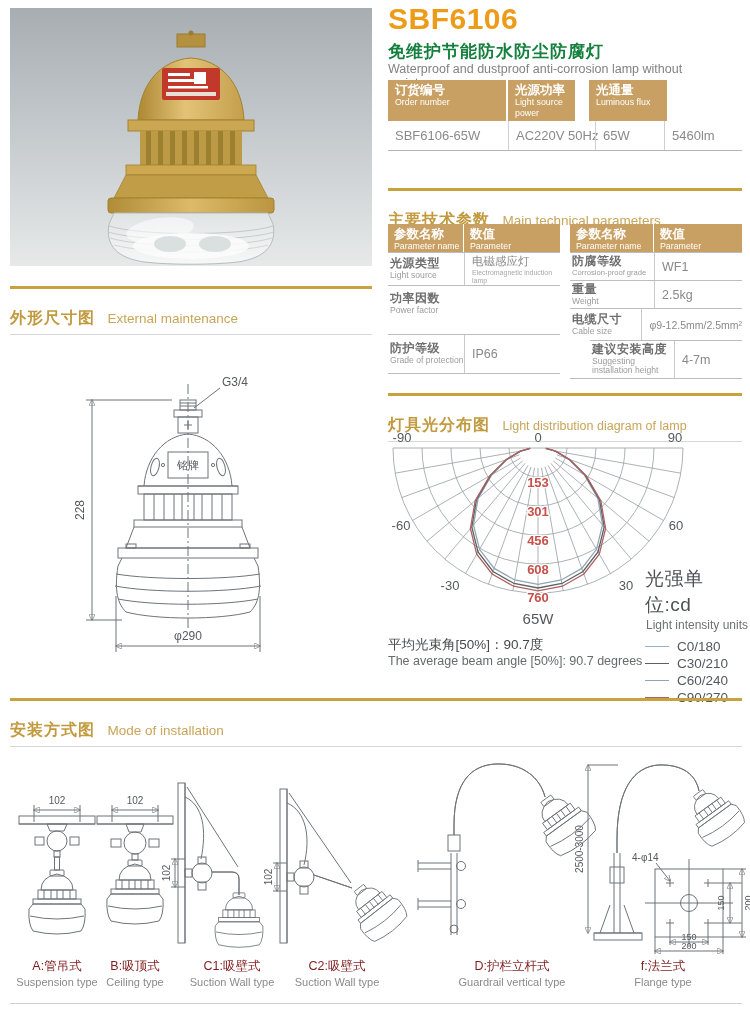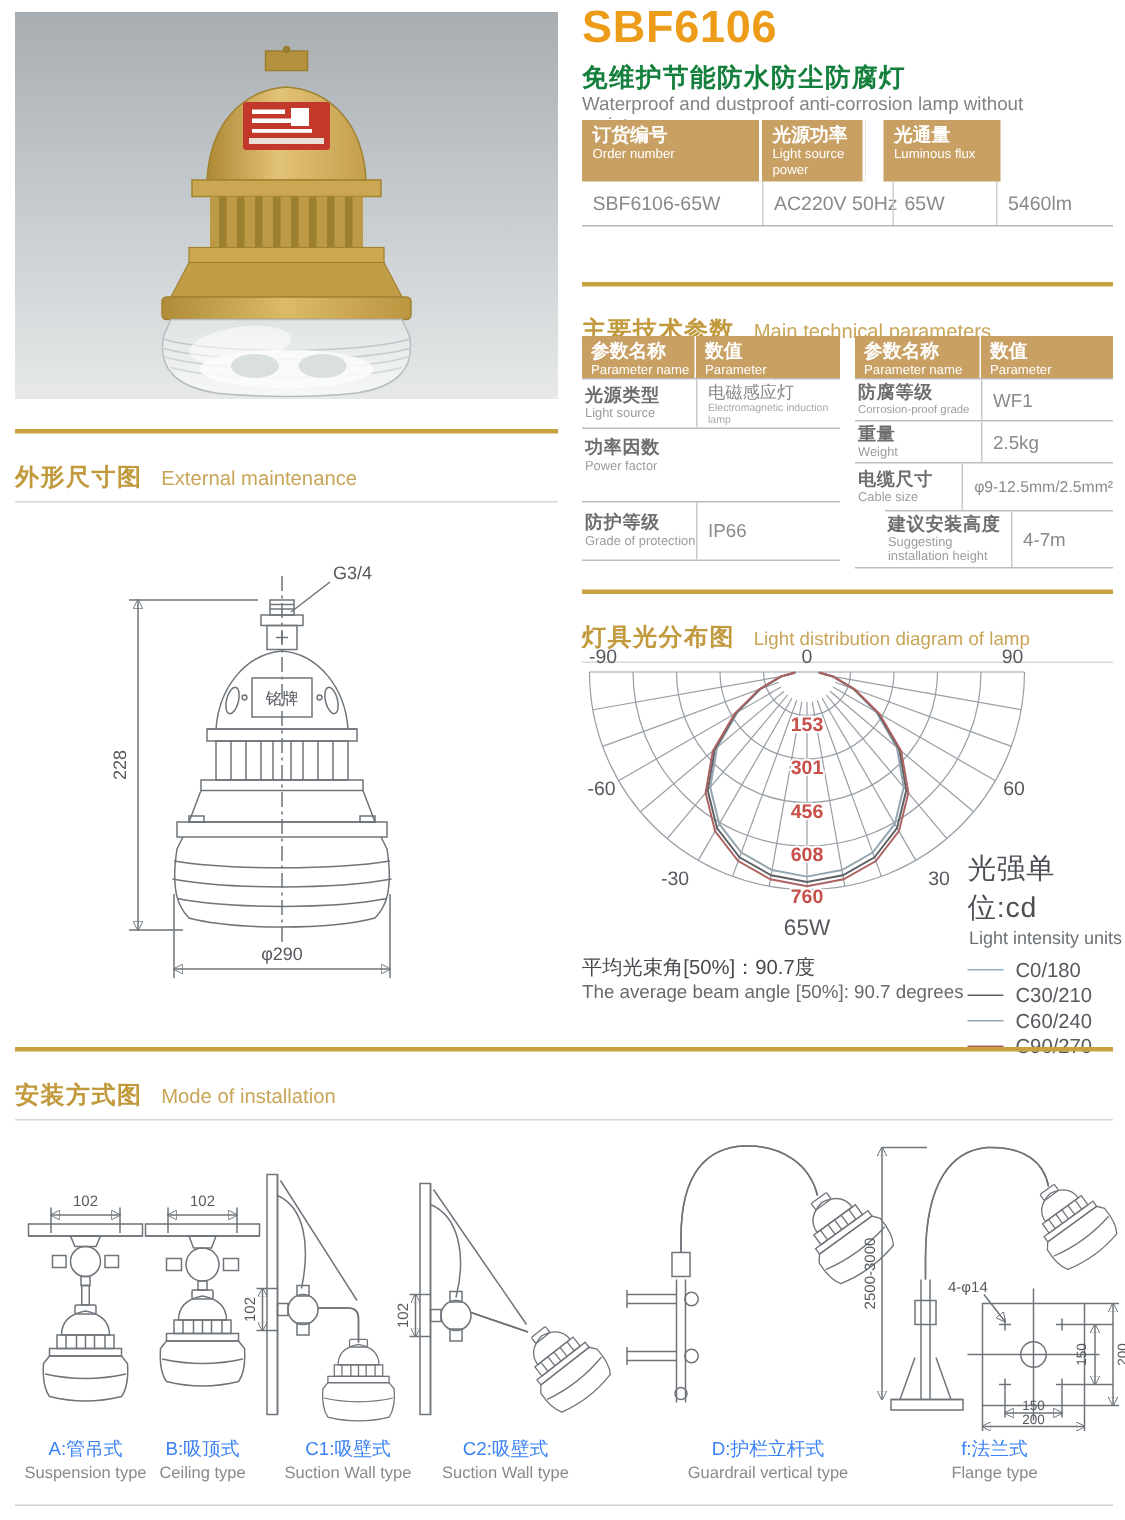--- a/index.html
+++ b/index.html
@@ -59,21 +59,21 @@
   .leg-t-en{font-size:12px;color:#6d7276;margin-bottom:6px;text-align:center;}
   .leg-item{display:flex;align-items:center;height:17px;}
   .leg-line{width:24px;height:1.5px;margin-right:8px;}
   .leg-lab{font-size:13.5px;color:#55595e;}
   .lampw{left:388px;top:610px;width:300px;text-align:center;font-size:15px;color:#55595e;}
   .beam-cn{left:388px;top:636px;font-size:13.5px;color:#46494d;}
   .beam-en{left:388px;top:654px;font-size:12.5px;color:#66696d;}
 
   
   .itype{top:958px;width:110px;text-align:center;}
-  .itype-cn{font-size:12.5px;color:#3b82f6;}
+  .itype-cn{font-size:12.5px;color:#7f1d1d;}
   .itype-en{font-size:11px;color:#8a8a8a;margin-top:1px;}
   .botline{left:10px;top:1003px;width:732px;border-bottom:1px solid #cfcfcf;}
 
   svg{overflow:visible;display:block;}
   .draw line,.draw path,.draw rect,.draw circle,.draw ellipse,.draw polyline{stroke:#6e747a;fill:none;stroke-width:1;}
   .draw text{stroke:none;}
   .dtext{font-size:12px;fill:#55595e;}
   .dsmall{font-size:10px;fill:#55595e;}
   .hollow{stroke-width:4.6;}
   .hollow2{stroke:#ffffff;stroke-width:2.4;}

